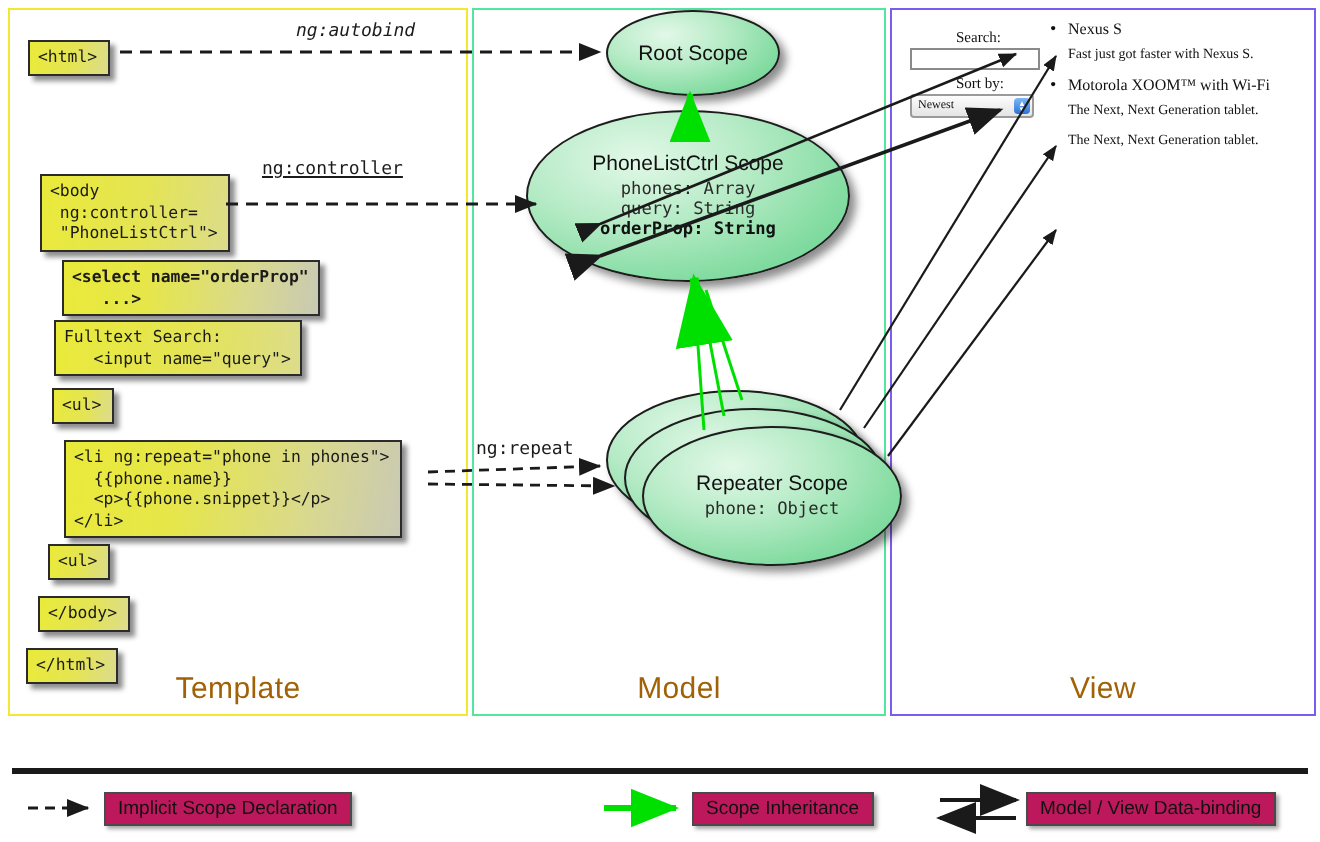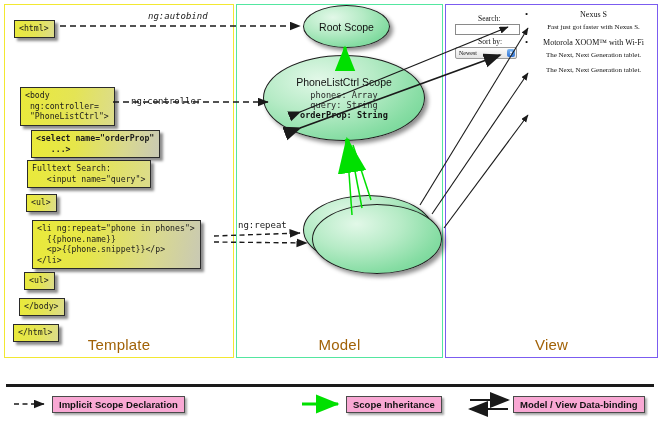--- a/index.html
+++ b/index.html
@@ -58,35 +58,35 @@
     background:linear-gradient(180deg,#fdfdfd 0%,#e4e4e4 100%);
     font-family:"Liberation Serif", serif;font-size:6px;color:#111;
     display:flex;align-items:center;padding-left:3px;position:relative;
   }
   .v-select .stepper{
     position:absolute;right:1px;top:1px;width:8px;height:8px;border-radius:2px;
     background:linear-gradient(180deg,#7fb8f2 0%,#2f72d6 100%);
     display:flex;flex-direction:column;align-items:center;justify-content:center;
     color:#fff;font-size:4px;line-height:3.5px;
   }
-  .phone-list{list-style:none;margin:0;padding:0;text-align:center;}
+  .phone-list{list-style:none;margin:0;padding:0;}
   .phone-list li{margin-bottom:7px;}
   .p-name{font-size:8px;position:relative;padding-left:9px;}
   .p-name:before{content:"•";position:absolute;left:0;top:-1px;font-size:9px;}
   .p-snip{font-size:7px;margin-top:4px;padding-left:9px;}
 
   
   .nglabel{position:absolute;font-family:"DejaVu Sans Mono", monospace;
     font-size:9px;color:#1b1b1b;}
 
   
   #legend-rule{position:absolute;left:6px;top:384px;width:648px;height:2.5px;background:#1a1a1a;}
   .lg-item{position:absolute;top:396px;height:16px;display:flex;align-items:center;}
-  .lg-box{border:1.2px solid #4a4a4a;background:#f9a8d4;font-size:9.5px;color:#111;
-    padding:2px 6px;box-shadow:1.5px 1.5px 2px rgba(0,0,0,.35);font-weight:bold;}
+  .lg-box{border:1.2px solid #4a4a4a;background:#be185d;font-size:9.5px;color:#111;
+    padding:2px 6px;box-shadow:1.5px 1.5px 2px rgba(0,0,0,.35);}
 </style>
 </head>
 <body>
 
 <div id="stage">
 
   <div class="col" id="col-template">
     <div class="col-label">Template</div>
   </div>
   <div class="col" id="col-model">
@@ -121,20 +121,25 @@
   <div class="ell" style="left:263px;top:55px;width:160px;height:84px;">
     <div class="title">PhoneListCtrl
 Scope</div>
     <div class="props"><span>phones: Array
 query: String</span>
 <span class="bold">orderProp: String</span></div>
   </div>
 
   <div class="ell" style="left:303px;top:195px;width:128px;height:68px;"></div>
   <div class="ell" style="left:312px;top:204px;width:128px;height:68px;"></div>
+  <div class="ell" style="left:321px;top:213px;width:128px;height:68px;">
+    <div class="title">Repeater
+Scope</div>
+    <div class="props">phone: Object</div>
+  </div>
 
   <div class="view-inner" style="left:455px;top:14px;">
     <div class="v-label">Search:</div>
     <div class="v-input"></div>
   </div>
 
   <div class="view-inner" style="left:455px;top:37px;">
     <div class="v-label">Sort by:</div>
     <div class="v-select">
       <span>Newest</span>
@@ -150,21 +155,21 @@
     <li>
       <div class="p-name">Motorola XOOM™  with Wi-Fi</div>
       <div class="p-snip">The Next, Next Generation tablet.</div>
     </li>
     <li>
       <div class="p-snip">The Next, Next Generation tablet.</div>
     </li>
   </ul>
 
   <div class="nglabel" style="left:148px;top:11px;font-style:italic;">ng:autobind</div>
-  <div class="nglabel" style="left:131px;top:96px;">ng:controller</div>
+  <div class="nglabel" style="left:131px;top:80px;text-decoration:underline;">ng:controller</div>
   <div class="nglabel" style="left:238px;top:220px;">ng:repeat</div>
 
   <svg id="wires" viewBox="0 0 660 421">
     <defs>
       <marker id="ah" markerWidth="9" markerHeight="9" refX="7.5" refY="3.2" orient="auto">
         <path d="M0,0 L8,3.2 L0,6.4 z" fill="#1a1a1a"></path>
       </marker>
       <marker id="ahg" markerWidth="9" markerHeight="9" refX="7.5" refY="3.2" orient="auto">
         <path d="M0,0 L8,3.2 L0,6.4 z" fill="#00e000"></path>
       </marker>

